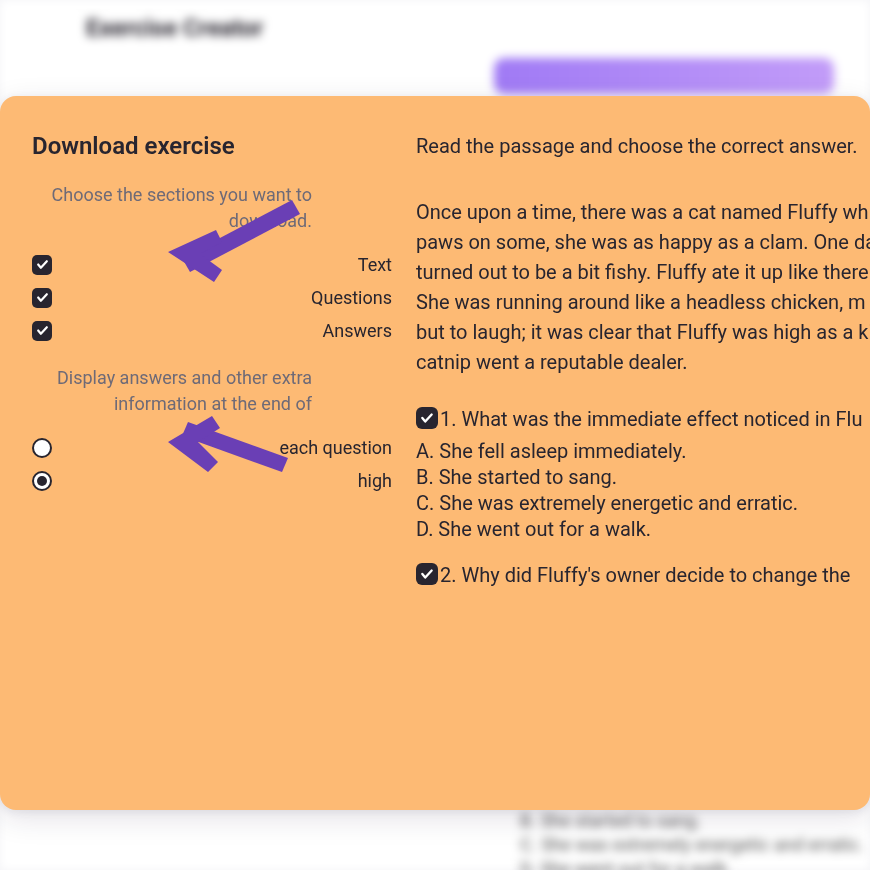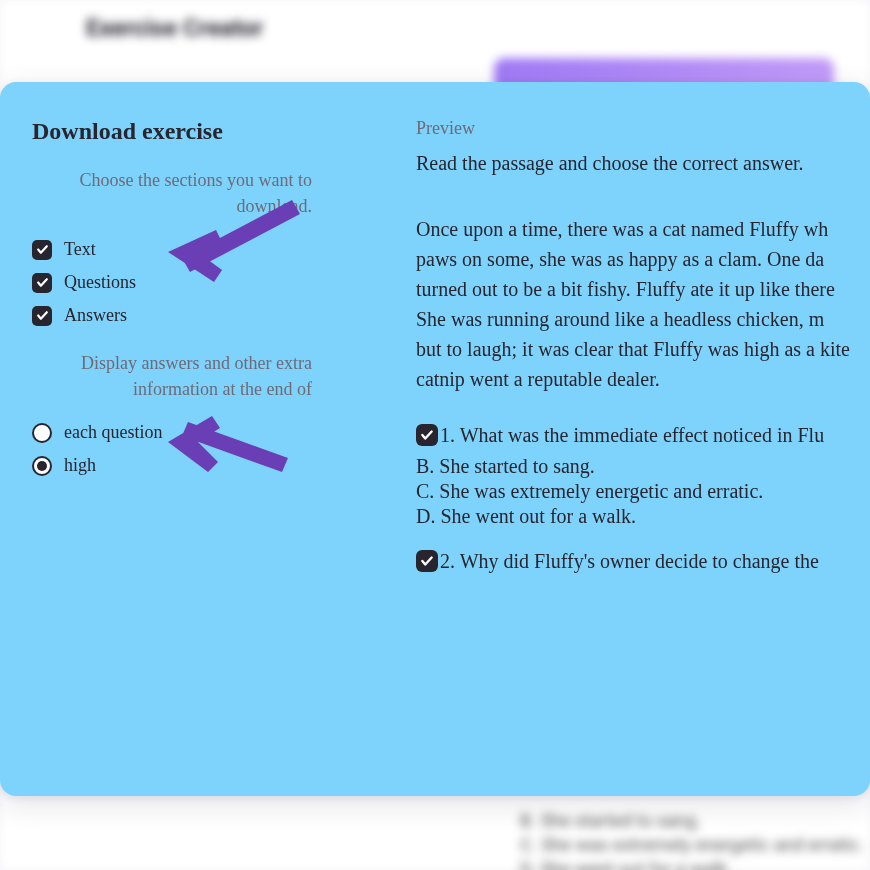--- a/index.html
+++ b/index.html
@@ -16,29 +16,28 @@
   .bg-button {
     position: absolute; top: 58px; left: 494px;
     width: 340px; height: 36px;
     background: linear-gradient(90deg, #a07af5, #c29cf8);
     border-radius: 10px;
   }
   .bg-line { position:absolute; left:520px; font-size:18px; color:#555; }
 
   .modal {
     position: absolute;
-    top: 82px; left: 0; right: 0;
+    top: 96px; left: 0; right: 0;
     height: 714px;
-    background: #7dd3fc;
+    background: #fdba74;
     border-radius: 16px;
     box-shadow: 0 8px 30px rgba(30,20,60,0.12), 0 2px 8px rgba(30,20,60,0.08);
     padding: 36px 0 36px 32px;
     display: flex;
     overflow: hidden;
-    font-family: Liberation Serif, serif;
   }
 
   .left-panel {
     width: 384px;
     flex-shrink: 0;
     padding-right: 24px;
   }
   .modal-title {
     font-size: 24px; font-weight: 600; color: #28252f;
     margin-bottom: 22px;
@@ -46,20 +45,21 @@
   .section-label {
     font-size: 18px; color: #6e6a77; line-height: 1.45;
     margin-bottom: 14px;
     max-width: 280px;
     text-align: right;
   }
   .option-row {
     display: flex; align-items: center; gap: 12px;
     padding: 6px 0;
     cursor: pointer;
+    justify-content: space-between;
   }
   .option-row .label { font-size: 18px; color: #28252f; }
 
   .checkbox {
     width: 20px; height: 20px; border-radius: 5px;
     background: #28252f;
     display: flex; align-items: center; justify-content: center;
     flex-shrink: 0;
   }
   .checkbox svg { width: 13px; height: 13px; }
@@ -171,41 +171,41 @@
       <span class="radio"></span>
       <span class="label">each question</span>
     </div>
     <div class="option-row">
       <span class="radio selected"></span>
       <span class="label">high</span>
     </div>
   </div>
 
   <div class="right-panel">
-    <div class="preview-label">Preview</div>
     <div class="preview-instruction">Read the passage and choose the correct answer.</div>
 
     <div class="preview-passage">
       <div>Once upon a time, there was a cat named Fluffy wh</div>
       <div>paws on some, she was as happy as a clam. One da</div>
       <div>turned out to be a bit fishy. Fluffy ate it up like there</div>
       <div>She was running around like a headless chicken, m</div>
       <div>but to laugh; it was clear that Fluffy was high as a kite</div>
       <div>catnip went a reputable dealer.</div>
     </div>
 
     <div class="q-block">
       <div class="q-row">
         <span class="q-check">
           <svg viewBox="0 0 24 24" fill="none" stroke="#fff" stroke-width="4" stroke-linecap="round" stroke-linejoin="round">
               <polyline points="4 12 9 18 20 6"></polyline>
             </svg>
         </span>
         <span class="q-text">1. What was the immediate effect noticed in Flu</span>
       </div>
+      <div class="answer-line">A. She fell asleep immediately.</div>
       <div class="answer-line">B. She started to sang.</div>
       <div class="answer-line">C. She was extremely energetic and erratic.</div>
       <div class="answer-line">D. She went out for a walk.</div>
     </div>
 
     <div class="q-block">
       <div class="q-row">
         <span class="q-check">
           <svg viewBox="0 0 24 24" fill="none" stroke="#fff" stroke-width="4" stroke-linecap="round" stroke-linejoin="round">
               <polyline points="4 12 9 18 20 6"></polyline>

